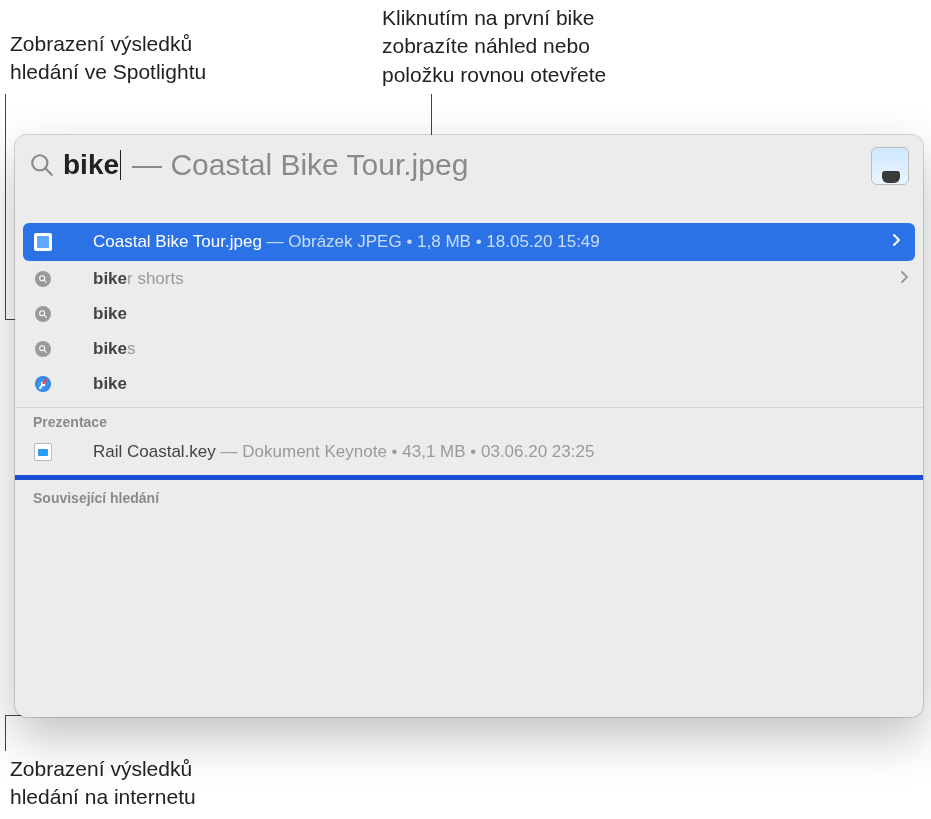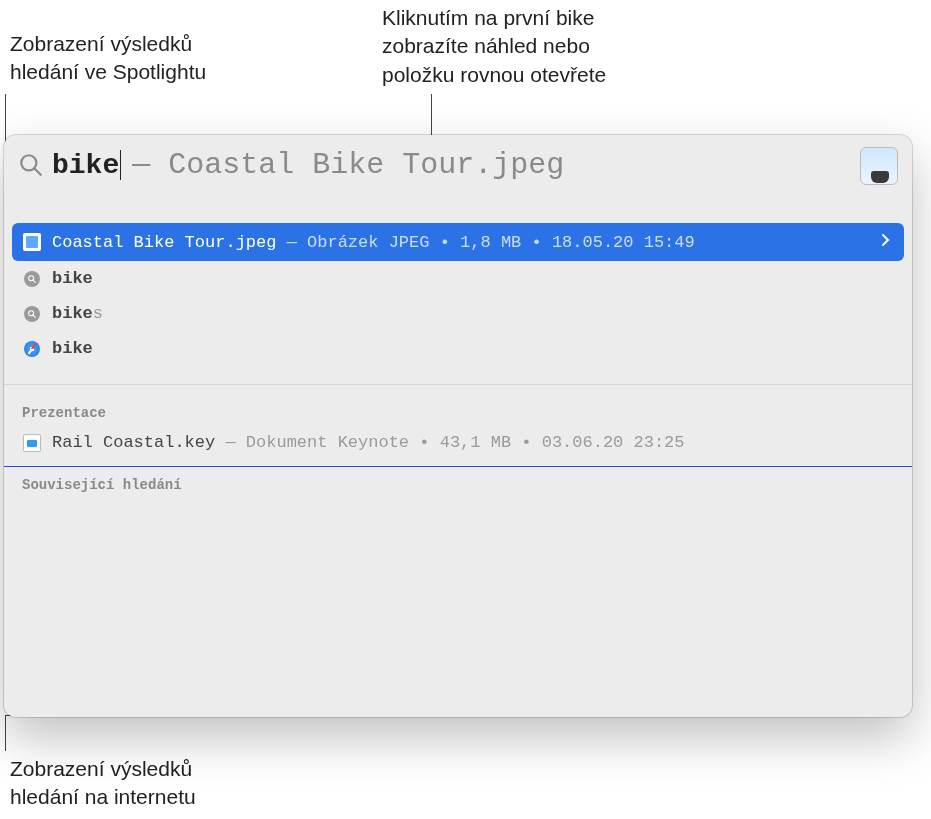--- a/index.html
+++ b/index.html
@@ -20,28 +20,27 @@
   .callout-line {
     position: absolute;
     background: #444;
   }
   .vline { width: 1px; }
   .hline { height: 1px; }
 
   .spotlight {
     position: absolute;
     top: 135px;
-    left: 4px;
+    left: 15px;
     width: 908px;
     height: 582px;
     background: #ececec;
     border-radius: 12px;
     box-shadow: 0 0 0 1px rgba(0,0,0,0.15), 0 20px 50px rgba(0,0,0,0.25);
     overflow: hidden;
-    font-family: Liberation Mono, monospace;
   }
   .search-row {
     display: flex;
     align-items: center;
     height: 60px;
     padding: 0 14px;
     position: relative;
   }
   .search-icon svg { width: 26px; height: 26px; display: block; }
   .search-text {
@@ -88,20 +87,21 @@
     padding-top: 28px;
   }
   .row {
     display: flex;
     align-items: center;
     height: 35px;
     padding: 0 18px;
     font-size: 17px;
     color: #444;
     position: relative;
+    gap: 30px;
   }
   .row.selected {
     background: #2a72e5;
     color: #fff;
     border-radius: 6px;
     margin: 0 8px;
     padding: 0 10px;
     height: 38px;
   }
   .row .icon {
@@ -121,24 +121,24 @@
     right: 14px;
   }
   .row.selected .chevron svg path { stroke: #fff; }
   .chevron svg path { stroke: #9a9a9a; }
 
   .section-heading {
     font-size: 14px;
     font-weight: 600;
     color: #8a8a8a;
     padding: 10px 18px 4px 18px;
-    border-top: 1px solid #1d4ed8;
+    border-top: 5px solid #1d4ed8;
     margin-top: 6px;
   }
-  .after-sugg { border-top: 1px solid #d6d6d6; margin-top: 18px; padding-top:20px;}
+  .after-sugg { border-top: 1px solid #d6d6d6; margin-top: 6px; padding-top:6px;}
 
   
   .jpeg-icon { width:18px;height:18px;background:#fff;border-radius:2px;position:relative; }
   .jpeg-icon::before { content:""; position:absolute; top:3px;left:3px;width:12px;height:12px;background:#5fa8ff;border-radius:1px;}
   .mag-circle { width:16px;height:16px;border-radius:50%;background:#9a9a9a;display:flex;align-items:center;justify-content:center;}
   .mag-circle svg { width:10px;height:10px;}
   .safari-icon { width:16px;height:16px;border-radius:50%;background:radial-gradient(circle,#fff 20%, #3d9bff 22%, #2674d9 100%);position:relative;}
   .safari-icon::after { content:""; position:absolute; left:7px;top:2px;width:2px;height:12px;background:linear-gradient(#ff3b30 50%, #fff 50%);transform:rotate(35deg);}
   .keynote-icon { width:18px;height:18px;background:#fff;border:1px solid #bbb;border-radius:2px;position:relative;}
   .keynote-icon::after { content:""; position:absolute; left:3px; top:5px; width:10px; height:7px; background:#2a9df4; border-radius:1px;}
@@ -204,20 +204,34 @@
     <div id="sugg-container">
         <div class="row">
           <span class="icon">
             <span class="mag-circle">
               <svg viewBox="0 0 24 24">
                 <circle cx="10" cy="10" r="6" stroke="#fff" stroke-width="2.5" fill="none"></circle>
                 <line x1="14" y1="14" x2="20" y2="20" stroke="#fff" stroke-width="2.5" stroke-linecap="round"></line>
               </svg>
             </span>
           </span>
+          <span class="label"><b>bike</b><span class="dim">r shorts</span></span>
+          <span class="chevron"><svg width="10" height="14" viewBox="0 0 10 14">
+              <path d="M3 2 L8 7 L3 12" fill="none" stroke-width="2" stroke-linecap="round"></path>
+            </svg></span>
+        </div>
+        <div class="row">
+          <span class="icon">
+            <span class="mag-circle">
+              <svg viewBox="0 0 24 24">
+                <circle cx="10" cy="10" r="6" stroke="#fff" stroke-width="2.5" fill="none"></circle>
+                <line x1="14" y1="14" x2="20" y2="20" stroke="#fff" stroke-width="2.5" stroke-linecap="round"></line>
+              </svg>
+            </span>
+          </span>
           <span class="label"><b>bike</b><span class="dim"></span></span>
         </div>
         <div class="row">
           <span class="icon">
             <span class="mag-circle">
               <svg viewBox="0 0 24 24">
                 <circle cx="10" cy="10" r="6" stroke="#fff" stroke-width="2.5" fill="none"></circle>
                 <line x1="14" y1="14" x2="20" y2="20" stroke="#fff" stroke-width="2.5" stroke-linecap="round"></line>
               </svg>
             </span>

